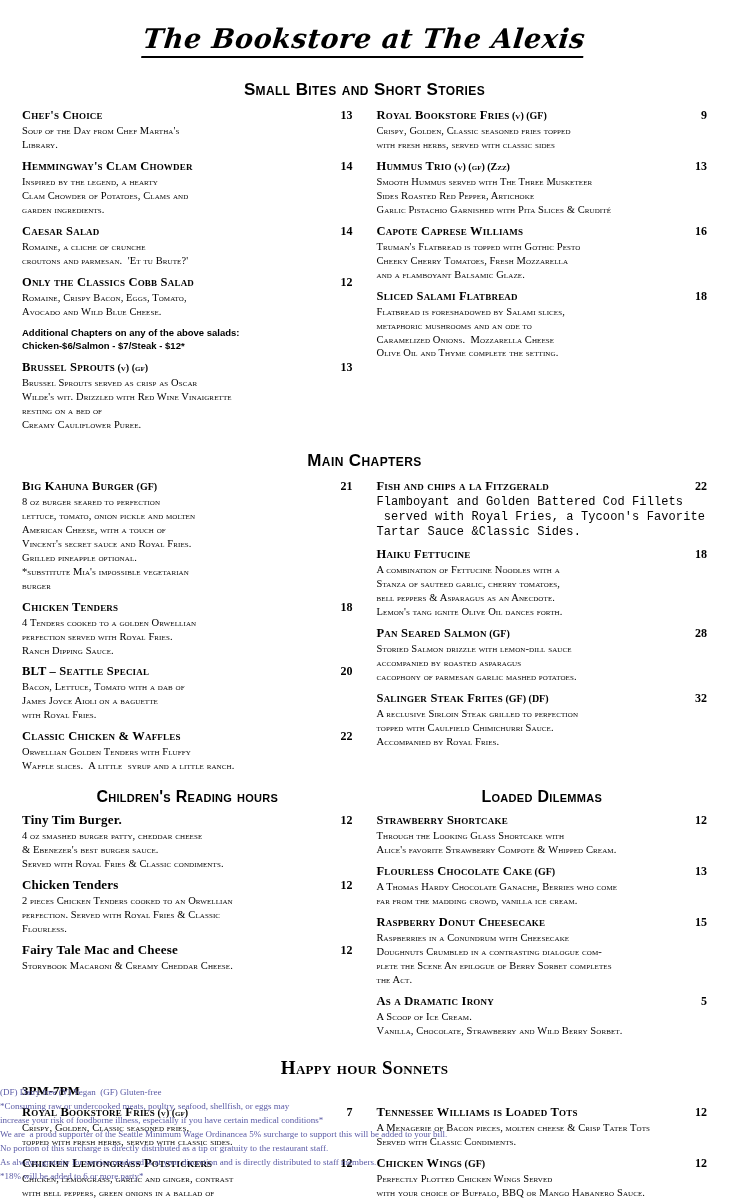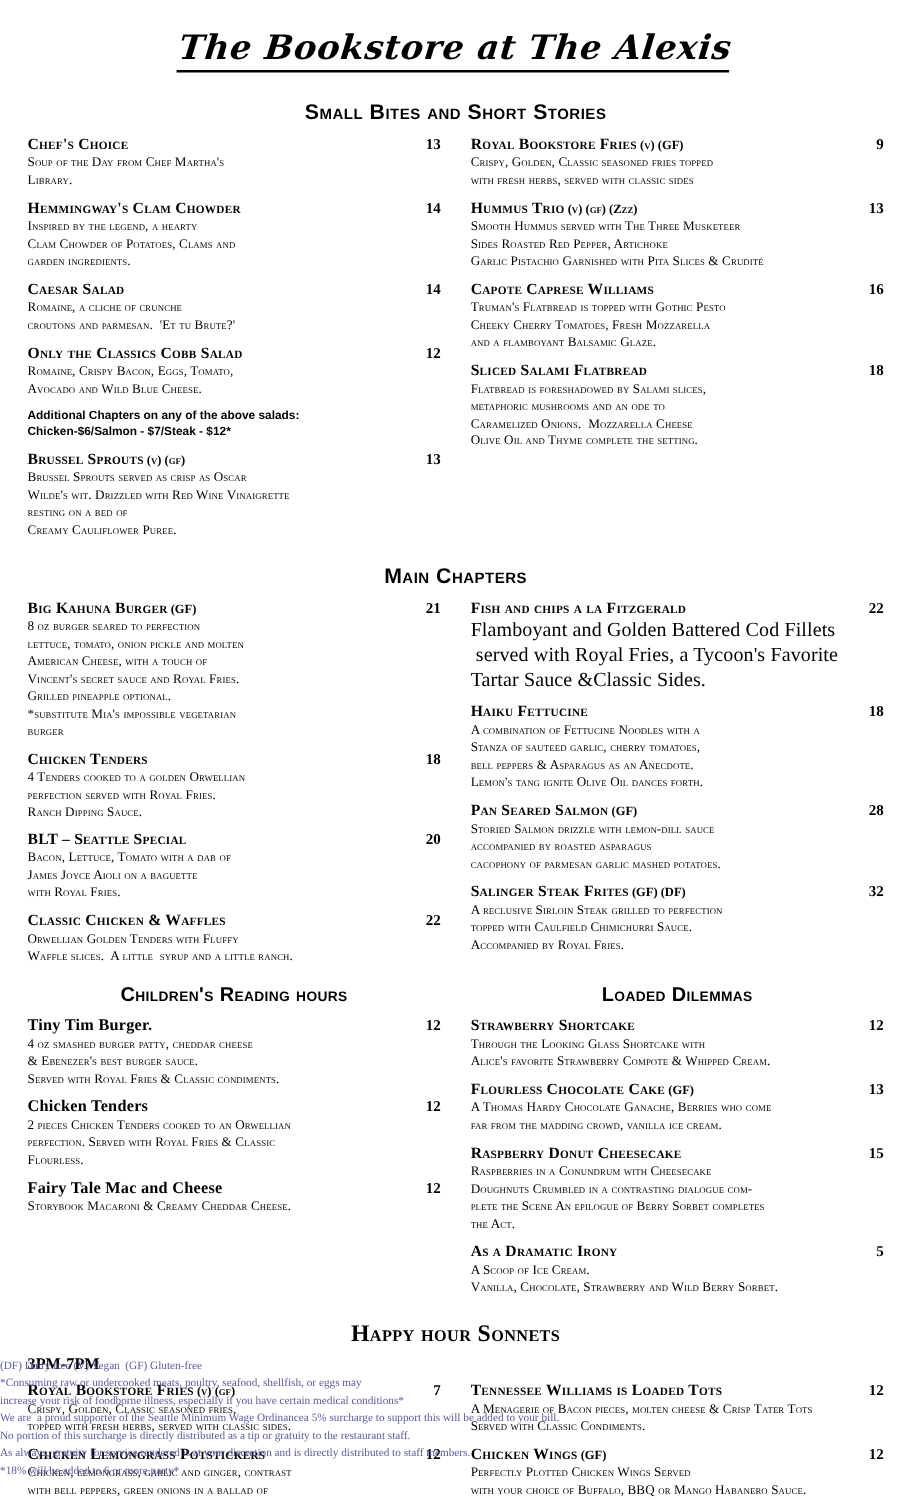--- a/index.html
+++ b/index.html
@@ -122,22 +122,23 @@
   }
   .item-desc {
     font-size: 10.5px;
     font-variant: small-caps;
     line-height: 1.33;
     letter-spacing: 0.1px;
     margin-top: 1px;
   }
   .item-desc.plaincase {
     font-variant: normal;
-    font-size: 16px;
+    font-size: 12px;
     line-height: 1.25;
+    font-family: Liberation Mono, monospace;
   }
   .item-desc div { white-space: pre-wrap; }
 
   
   .addnote {
     font-family: "Liberation Sans", sans-serif;
     font-variant: normal;
     font-size: 9.5px;
     font-weight: 600;
     line-height: 1.45;

